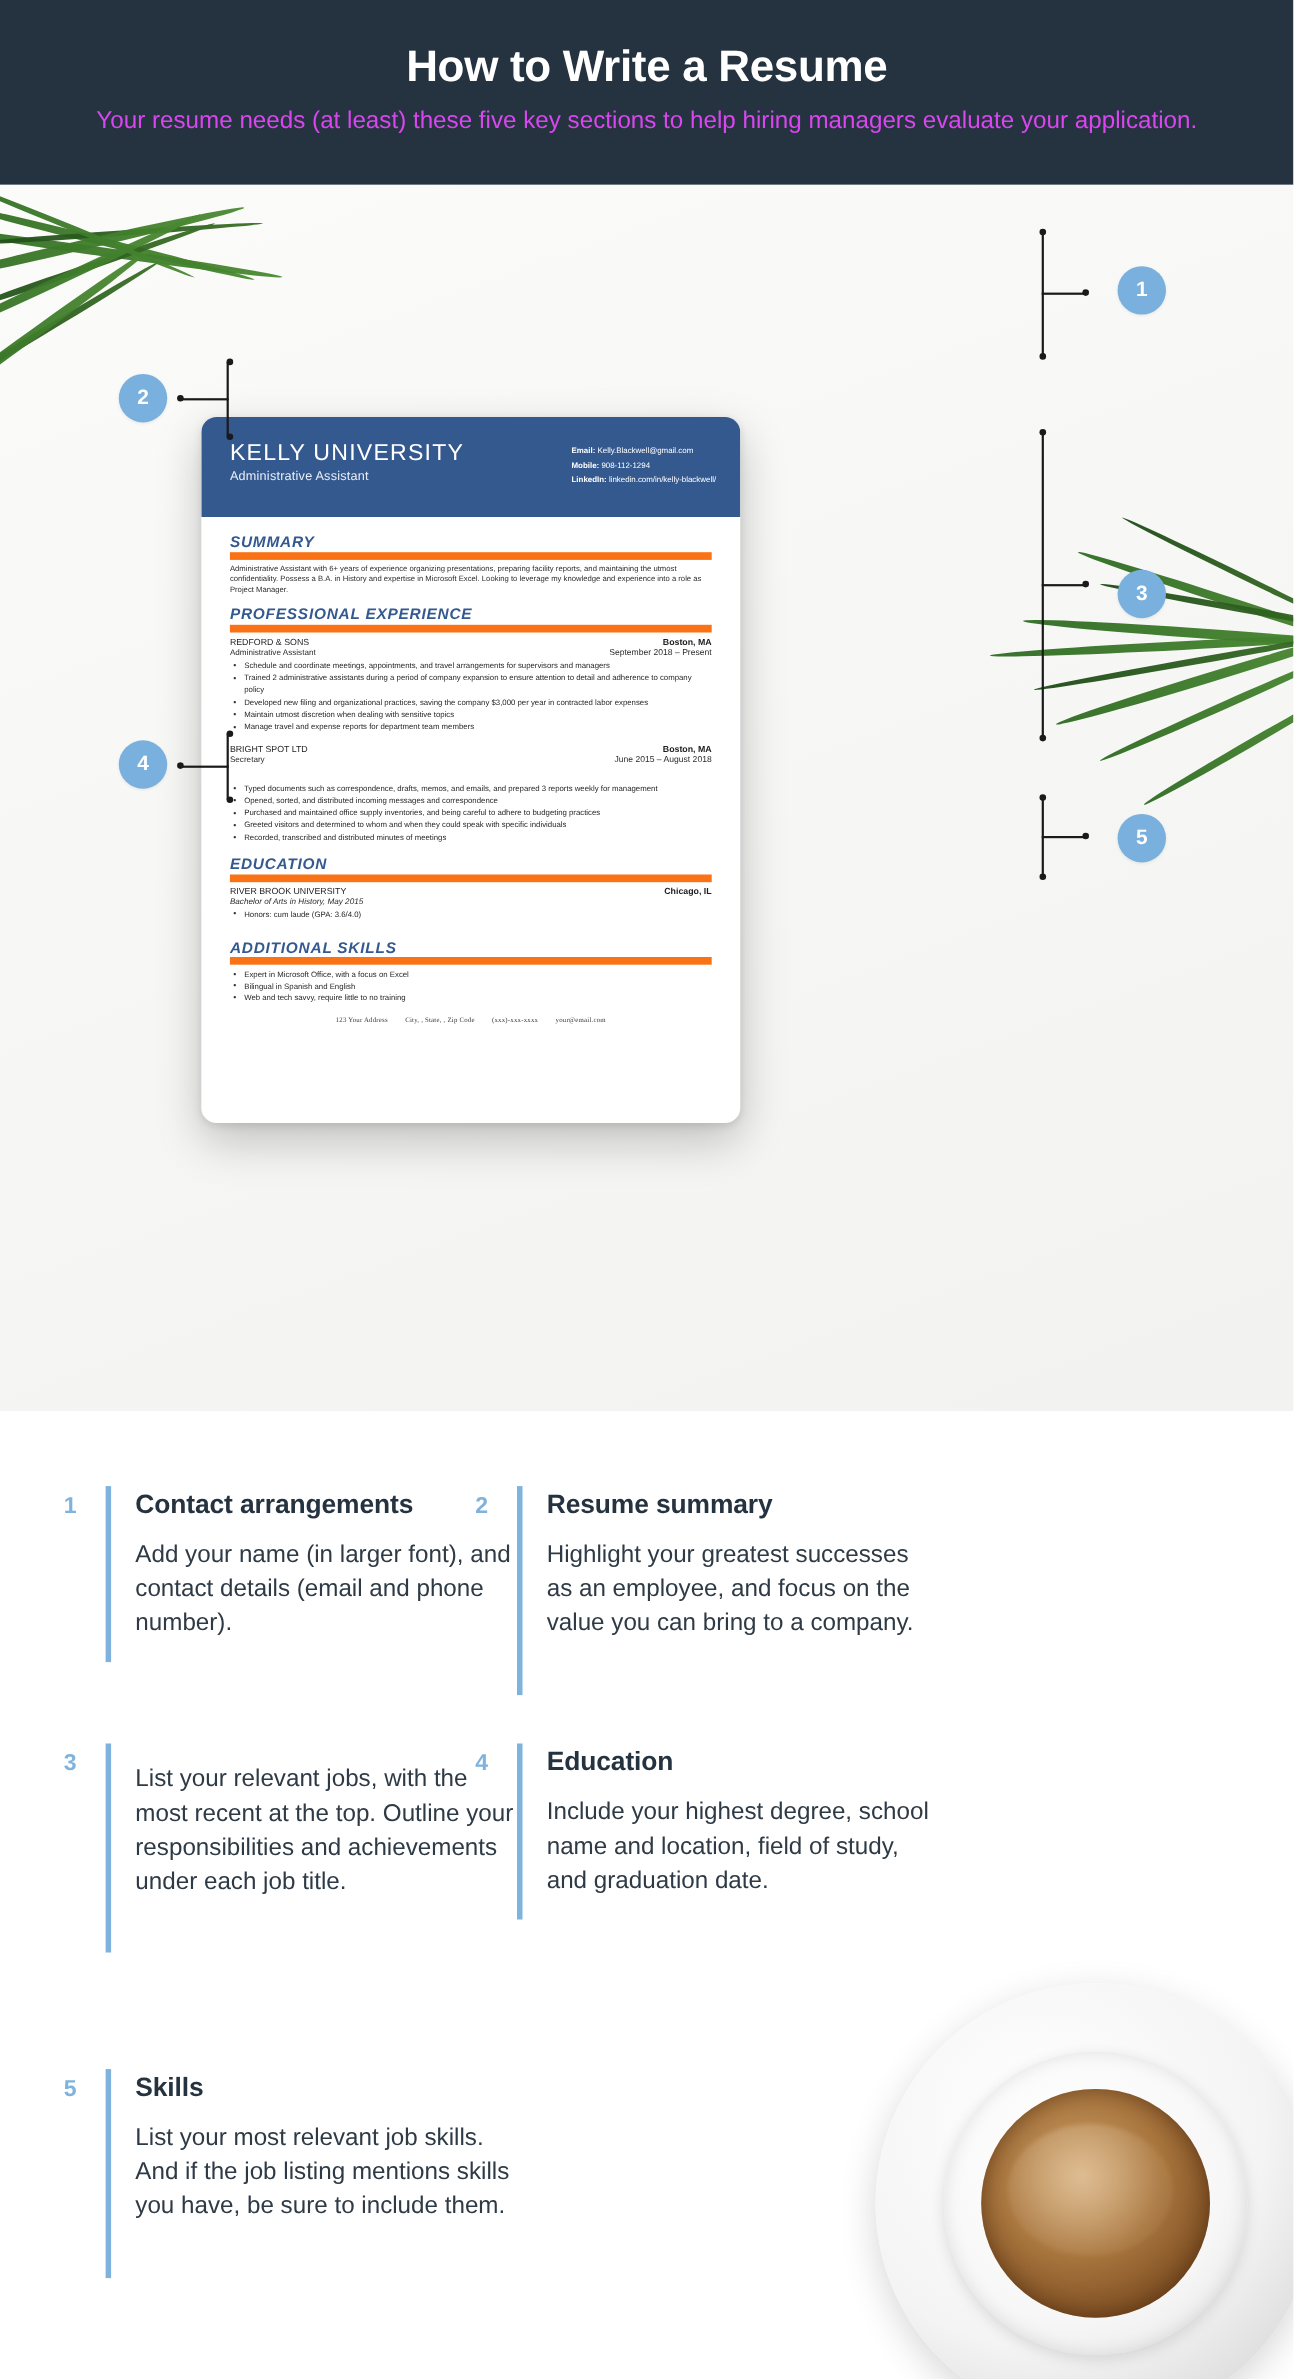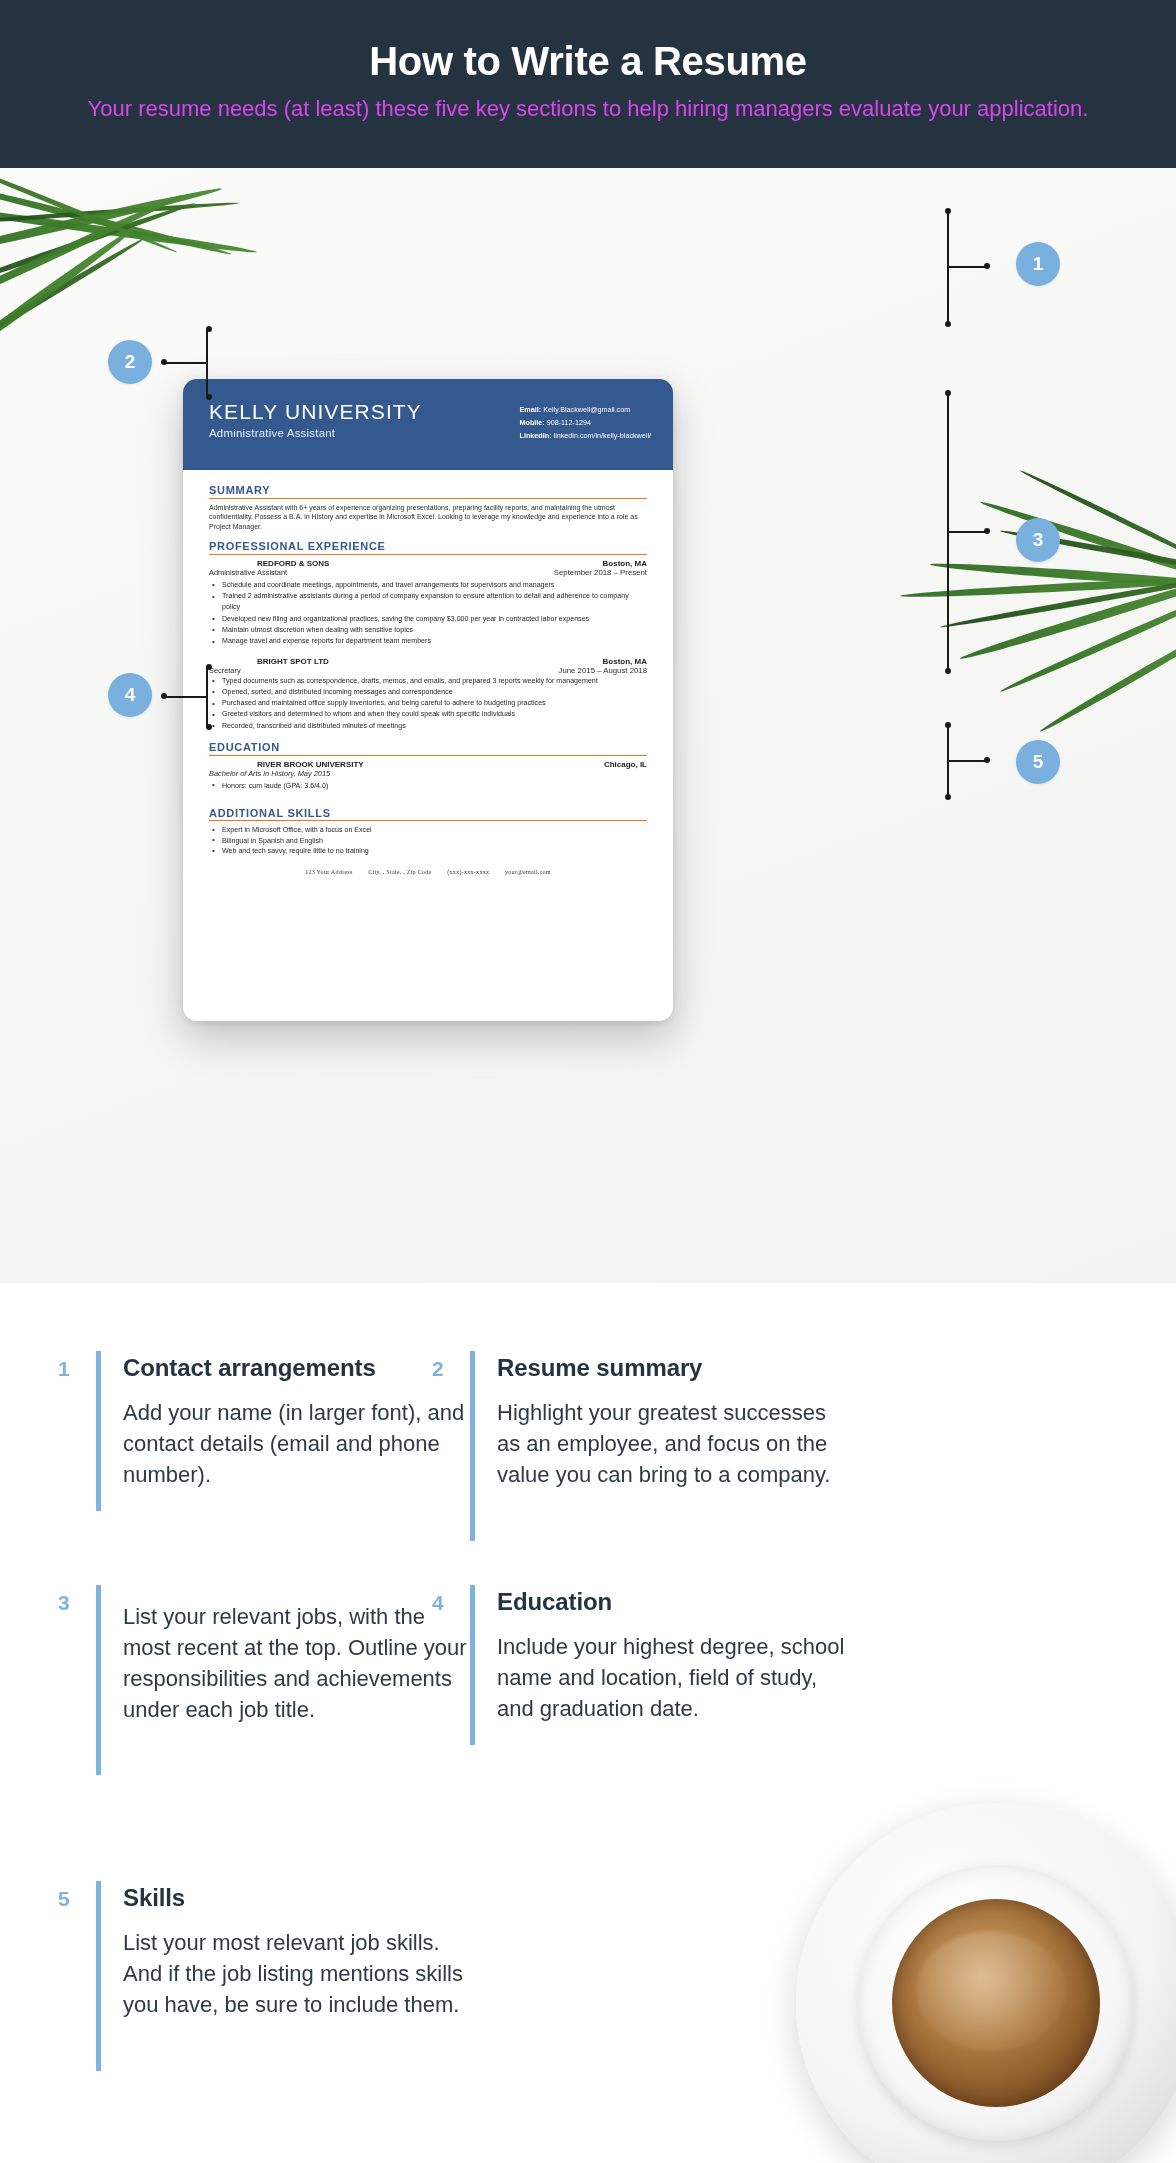--- a/index.html
+++ b/index.html
@@ -126,40 +126,41 @@
   .r-contact div {
     font-size: 7.2px;
     color: #ffffff;
     line-height: 13px;
     white-space: nowrap;
   }
   .r-contact b { font-weight: bold; }
 
   .resume-body { padding: 14px 26px 0 26px; }
   .sec-title {
-    font-size: 11px;
+    font-size: 14px;
     font-weight: 600;
     color: #34598f;
     letter-spacing: .7px;
     padding-bottom: 1.5px;
-    border-bottom: 1px solid #f97316;
+    border-bottom: 7px solid #f97316;
     margin-bottom: 4px;
+    font-style: italic;
   }
   .sec-gap { height: 9px; }
   .sum-text {
     font-size: 7px;
     line-height: 9.6px;
     color: #2c2c2c;
   }
   .job-row {
     display: flex;
     justify-content: space-between;
     align-items: baseline;
   }
-  .job-co { font-size: 8px; font-weight: bold; color: #1d1d1d; margin-left: 48px; }
+  .job-co { font-size: 8px; font-weight: normal; color: #1d1d1d; }
   .job-loc { font-size: 8px; font-weight: bold; color: #1d1d1d; }
   .job-role { font-size: 7.4px; color: #2b2b2b; }
   .job-date { font-size: 7.8px; color: #2b2b2b; }
   ul.bullets { list-style: none; margin-top: 3px; }
   ul.bullets li {
     position: relative;
     font-size: 7.1px;
     line-height: 11.3px;
     color: #262626;
     padding-left: 13px;
@@ -329,21 +330,21 @@
 
         <div>
           <div class="job-row">
             <span class="job-co">BRIGHT SPOT LTD</span>
             <span class="job-loc">Boston, MA</span>
           </div>
           <div class="job-row">
             <span class="job-role">Secretary</span>
             <span class="job-date">June 2015 – August 2018</span>
           </div>
-          <ul class="bullets" style="margin-top:1px;">
+          <ul class="bullets" style="margin-top:17px;">
             <li>Typed documents such as correspondence, drafts, memos, and emails, and prepared 3 reports weekly for management</li>
             <li>Opened, sorted, and distributed incoming messages and correspondence</li>
             <li>Purchased and maintained office supply inventories, and being careful to adhere to budgeting practices</li>
             <li>Greeted visitors and determined to whom and when they could speak with specific individuals</li>
             <li>Recorded, transcribed and distributed minutes of meetings</li>
           </ul>
         </div>
 
         <div class="sec-gap"></div>
 

